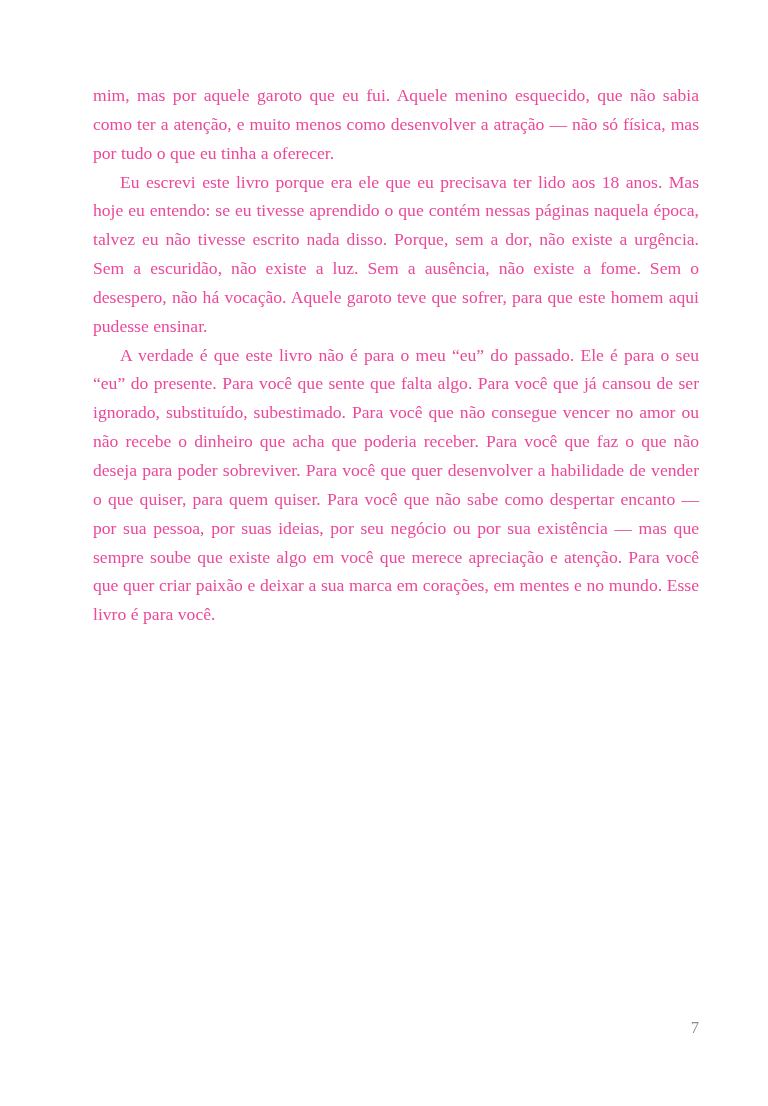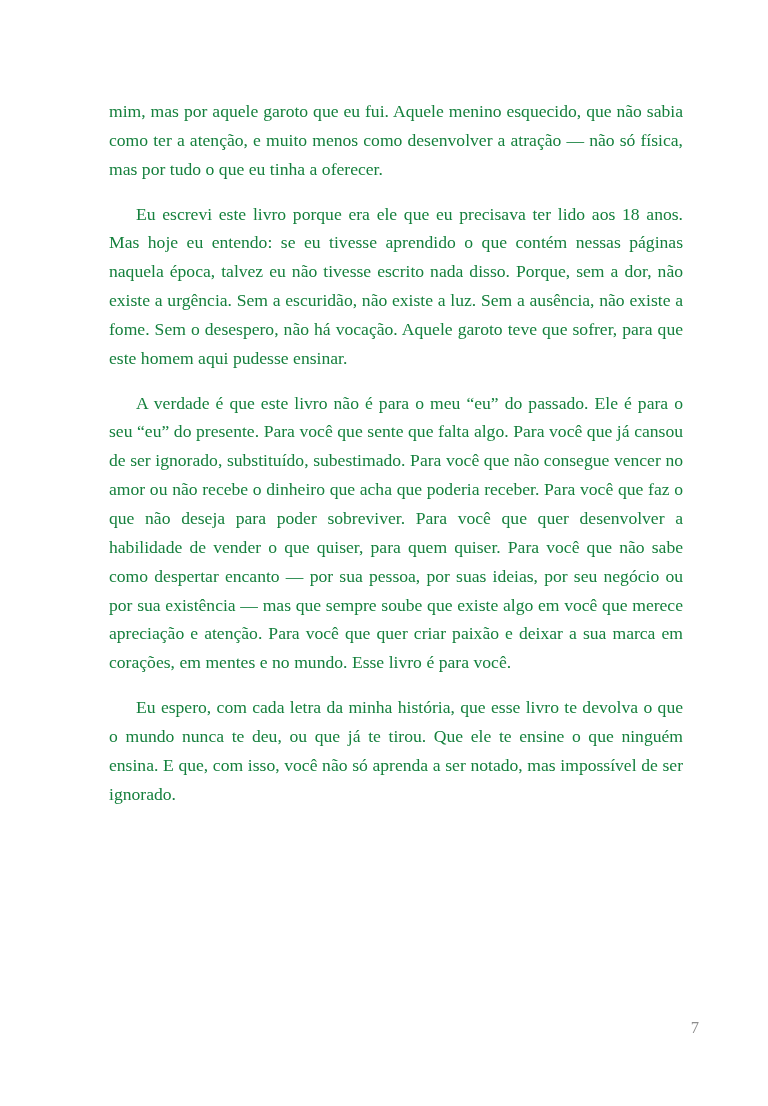--- a/index.html
+++ b/index.html
@@ -28,30 +28,30 @@
   }
 
   .text-block {
     position: absolute;
     left: 93px;
     top: 81px;
     width: 606px;
   }
 
   .para {
-    margin: 16px;
+    margin: 0;
     font-size: 17.6px;
     line-height: 28.85px;
     text-align: justify;
     text-justify: inter-word;
     letter-spacing: 0.0px;
     word-spacing: 0.1px;
     hyphens: none;
     -webkit-hyphens: none;
-    color: #15803d;
+    color: #ec4899;
   }
 
   .para.indent {
     text-indent: 27px;
   }
 
   .page-number {
     position: absolute;
     left: 0;
     top: 1017px;
@@ -65,18 +65,17 @@
 </style>
 </head>
 <body>
 
 <div class="page">
 
   <div class="text-block">
     <p class="para">mim, mas por aquele garoto que eu fui. Aquele menino esquecido, que não sabia como ter a atenção, e muito menos como desenvolver a atração — não só física, mas por tudo o que eu tinha a oferecer.</p>
     <p class="para indent">Eu escrevi este livro porque era ele que eu precisava ter lido aos 18 anos. Mas hoje eu entendo: se eu tivesse aprendido o que contém nessas páginas naquela época, talvez eu não tivesse escrito nada disso. Porque, sem a dor, não existe a urgência. Sem a escuridão, não existe a luz. Sem a ausência, não existe a fome. Sem o desespero, não há vocação. Aquele garoto teve que sofrer, para que este homem aqui pudesse ensinar.</p>
     <p class="para indent">A verdade é que este livro não é para o meu “eu” do passado. Ele é para o seu “eu” do presente. Para você que sente que falta algo. Para você que já cansou de ser ignorado, substituído, subestimado. Para você que não consegue vencer no amor ou não recebe o dinheiro que acha que poderia receber. Para você que faz o que não deseja para poder sobreviver. Para você que quer desenvolver a habilidade de vender o que quiser, para quem quiser. Para você que não sabe como despertar encanto — por sua pessoa, por suas ideias, por seu negócio ou por sua existência — mas que sempre soube que existe algo em você que merece apreciação e atenção. Para você que quer criar paixão e deixar a sua marca em corações, em mentes e no mundo. Esse livro é para você.</p>
-    <p class="para indent">Eu espero, com cada letra da minha história, que esse livro te devolva o que o mundo nunca te deu, ou que já te tirou. Que ele te ensine o que ninguém ensina. E que, com isso, você não só aprenda a ser notado, mas impossível de ser ignorado.</p>
   </div>
 
   <div class="page-number">7</div>
 
 </div>
 
 </body></html>

